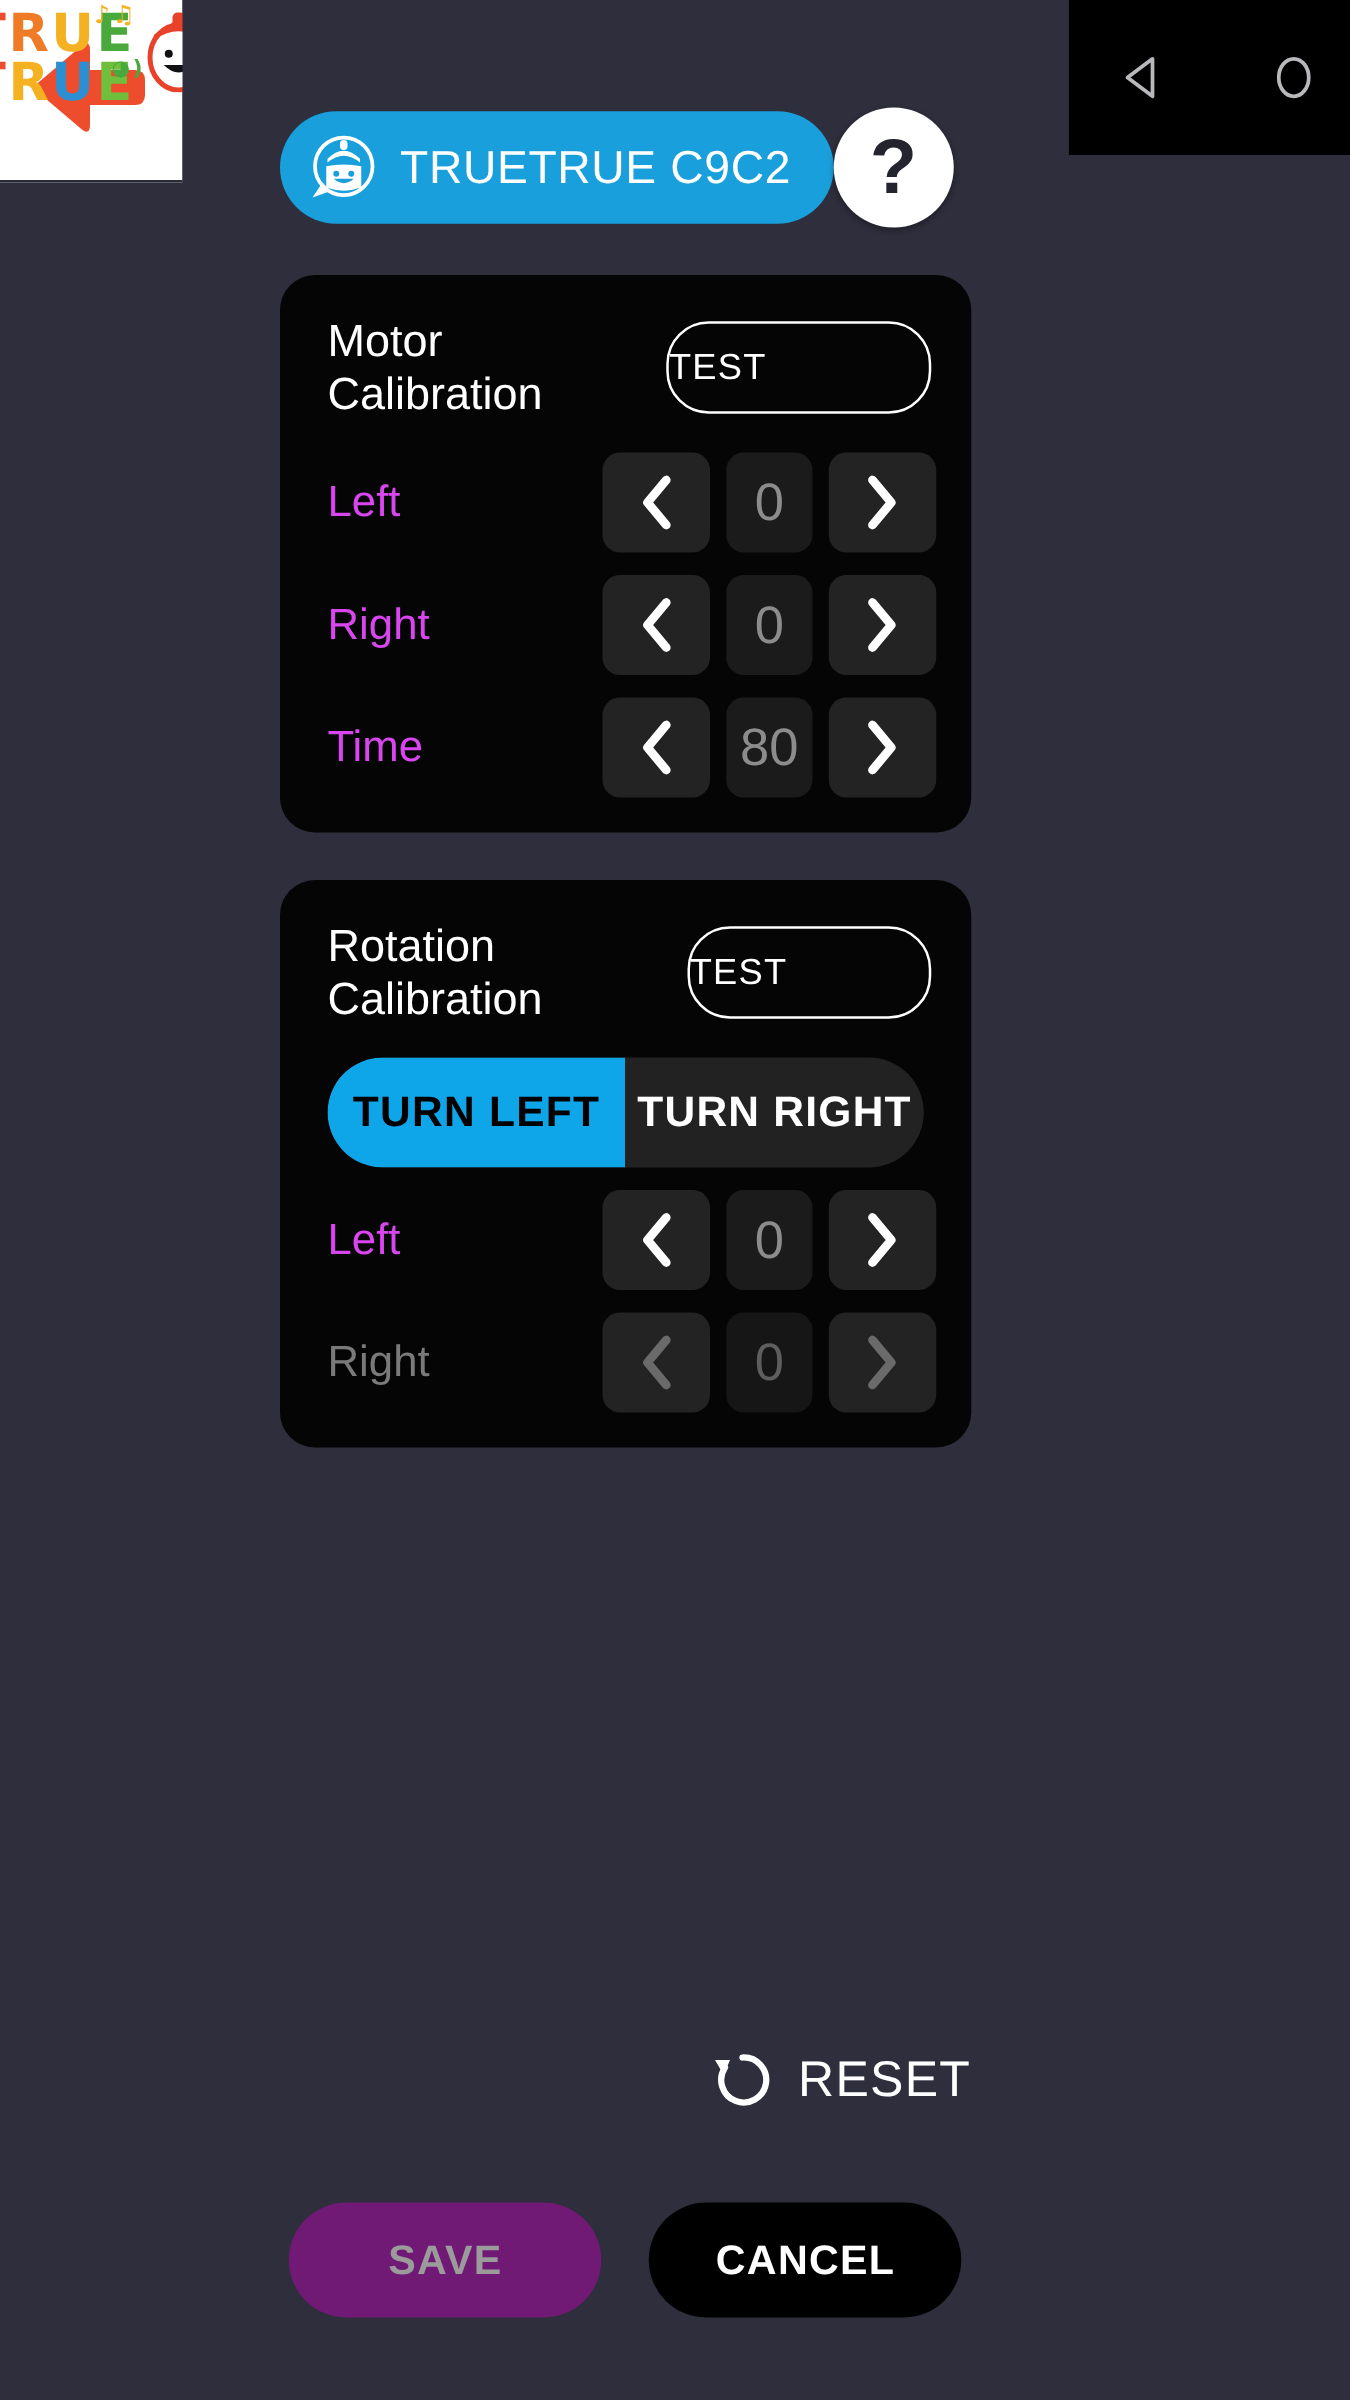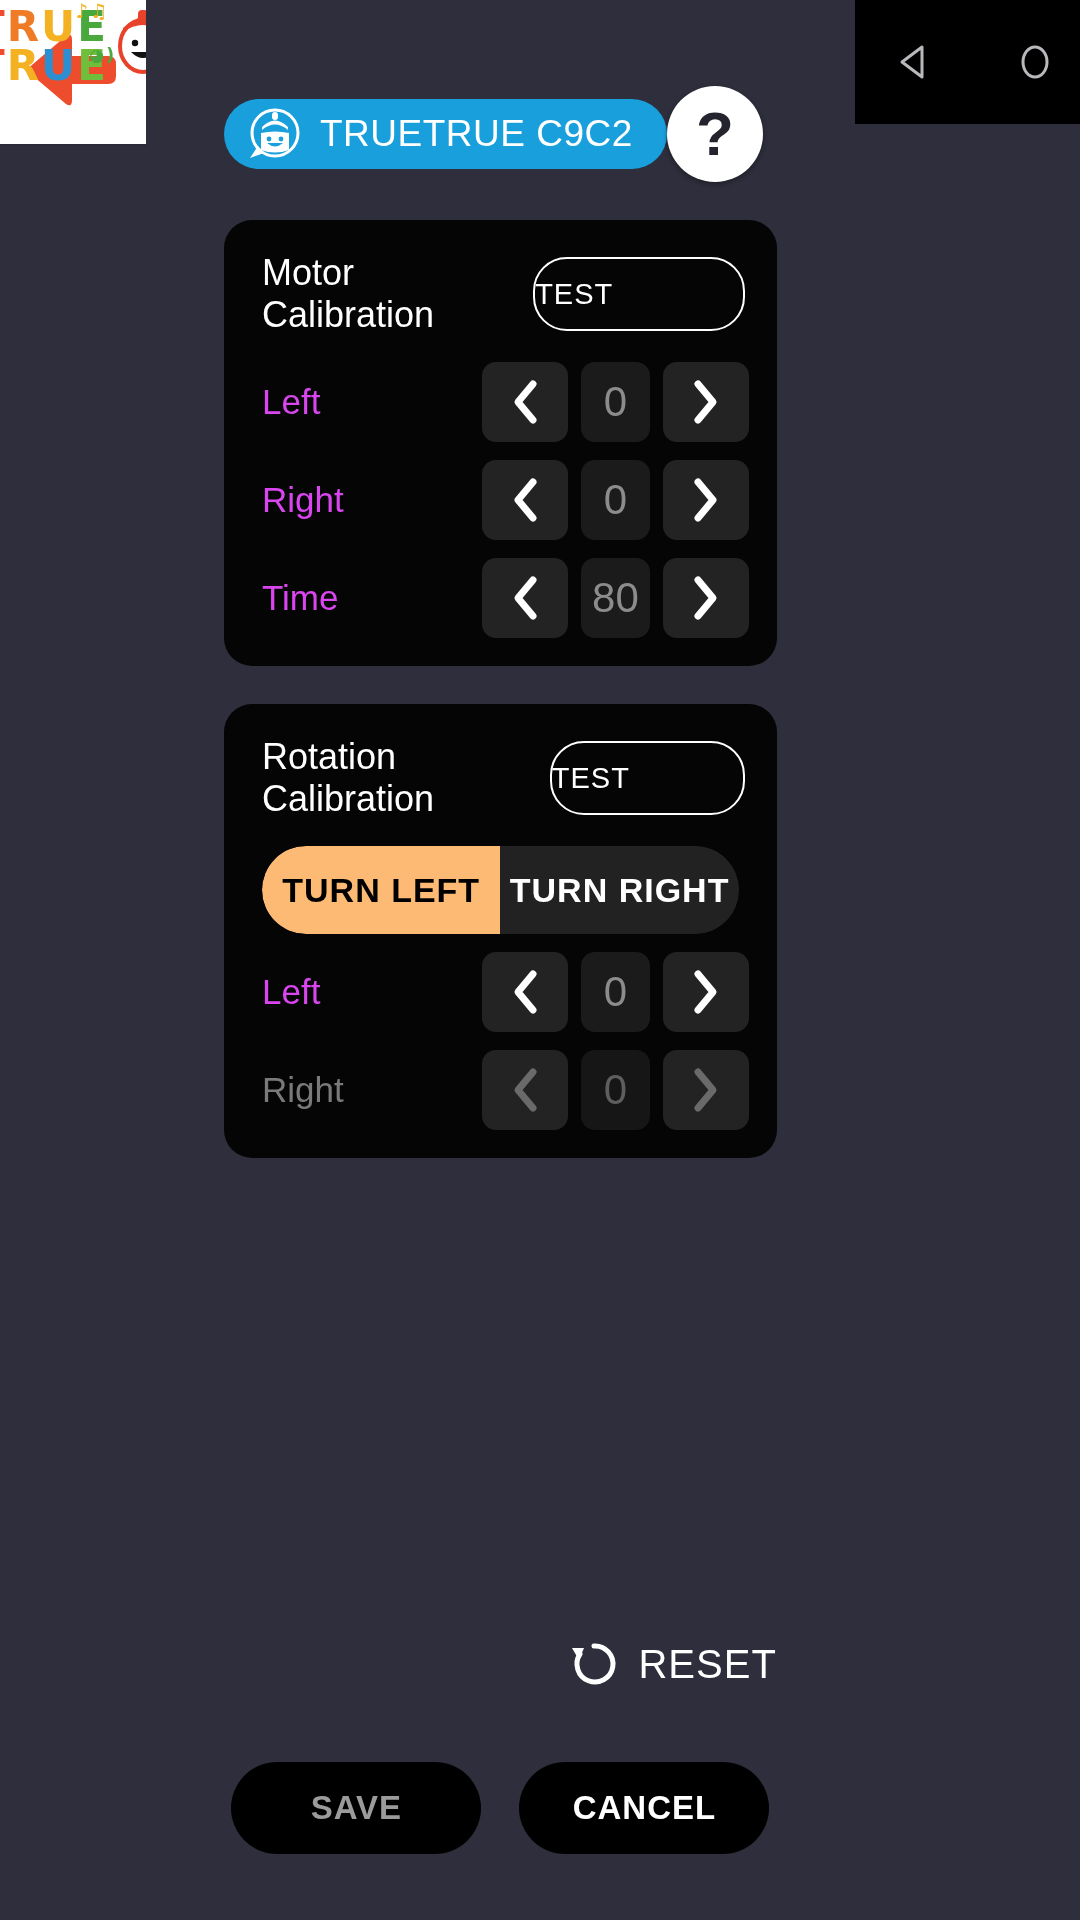--- a/index.html
+++ b/index.html
@@ -65,21 +65,21 @@
     padding: 0 78px;
   }
 
   .top-row {
     display: flex; align-items: center; justify-content: space-between;
     padding-top: 86px;
   }
   .device-badge {
     background: #19a0dc;
     border-radius: 46px;
-    height: 70px;
+    height: 90px;
     display: inline-flex; align-items: center;
     padding: 0 34px 0 22px;
     cursor: pointer;
   }
   .device-badge .bot-icon { width: 56px; height: 56px; flex: 0 0 56px; margin-right: 18px; }
   .device-badge .name {
     color: #ffffff; font-size: 37px; letter-spacing: 0.5px;
     white-space: nowrap;
   }
   .help-btn {
@@ -144,21 +144,21 @@
     background: #1c1c1c; border-radius: 44px;
     height: 88px; overflow: hidden;
   }
   .toggle .seg {
     flex: 1 1 50%;
     display: flex; align-items: center; justify-content: center;
     font-size: 34px; font-weight: bold; letter-spacing: 1px;
     cursor: pointer; color: #ffffff; background: #222222;
   }
   .toggle .seg.active {
-    background: #fdba74; color: #000000;
+    background: #0ea5e9; color: #000000;
     border-radius: 44px 0 0 44px;
   }
   .toggle .seg:last-child { border-radius: 0 44px 44px 0; }
 
   
   .reset-row {
     position: absolute; right: 78px; bottom: 228px;
     display: flex; align-items: center; cursor: pointer;
   }
   .reset-row .reset-label {
@@ -167,21 +167,21 @@
   .action-row {
     position: absolute; left: 0; right: 0; bottom: 66px;
     display: flex; justify-content: center; gap: 38px;
   }
   .pill-btn {
     width: 250px; height: 92px; border-radius: 46px;
     display: flex; align-items: center; justify-content: center;
     font-size: 33px; font-weight: bold; letter-spacing: 1px;
     cursor: pointer;
   }
-  .pill-btn.save { background: #000000; color: #9b9b9b; }
+  .pill-btn.save { background: #701a75; color: #9b9b9b; }
   .pill-btn.cancel { background: #000000; color: #ffffff; }
 
   
   .navbar {
     flex: 0 0 124px; height: 124px; background: #000000;
     display: flex; align-items: center; justify-content: space-around;
   }
   .navbar .nav-item {
     width: 120px; height: 124px;
     display: flex; align-items: center; justify-content: center;

